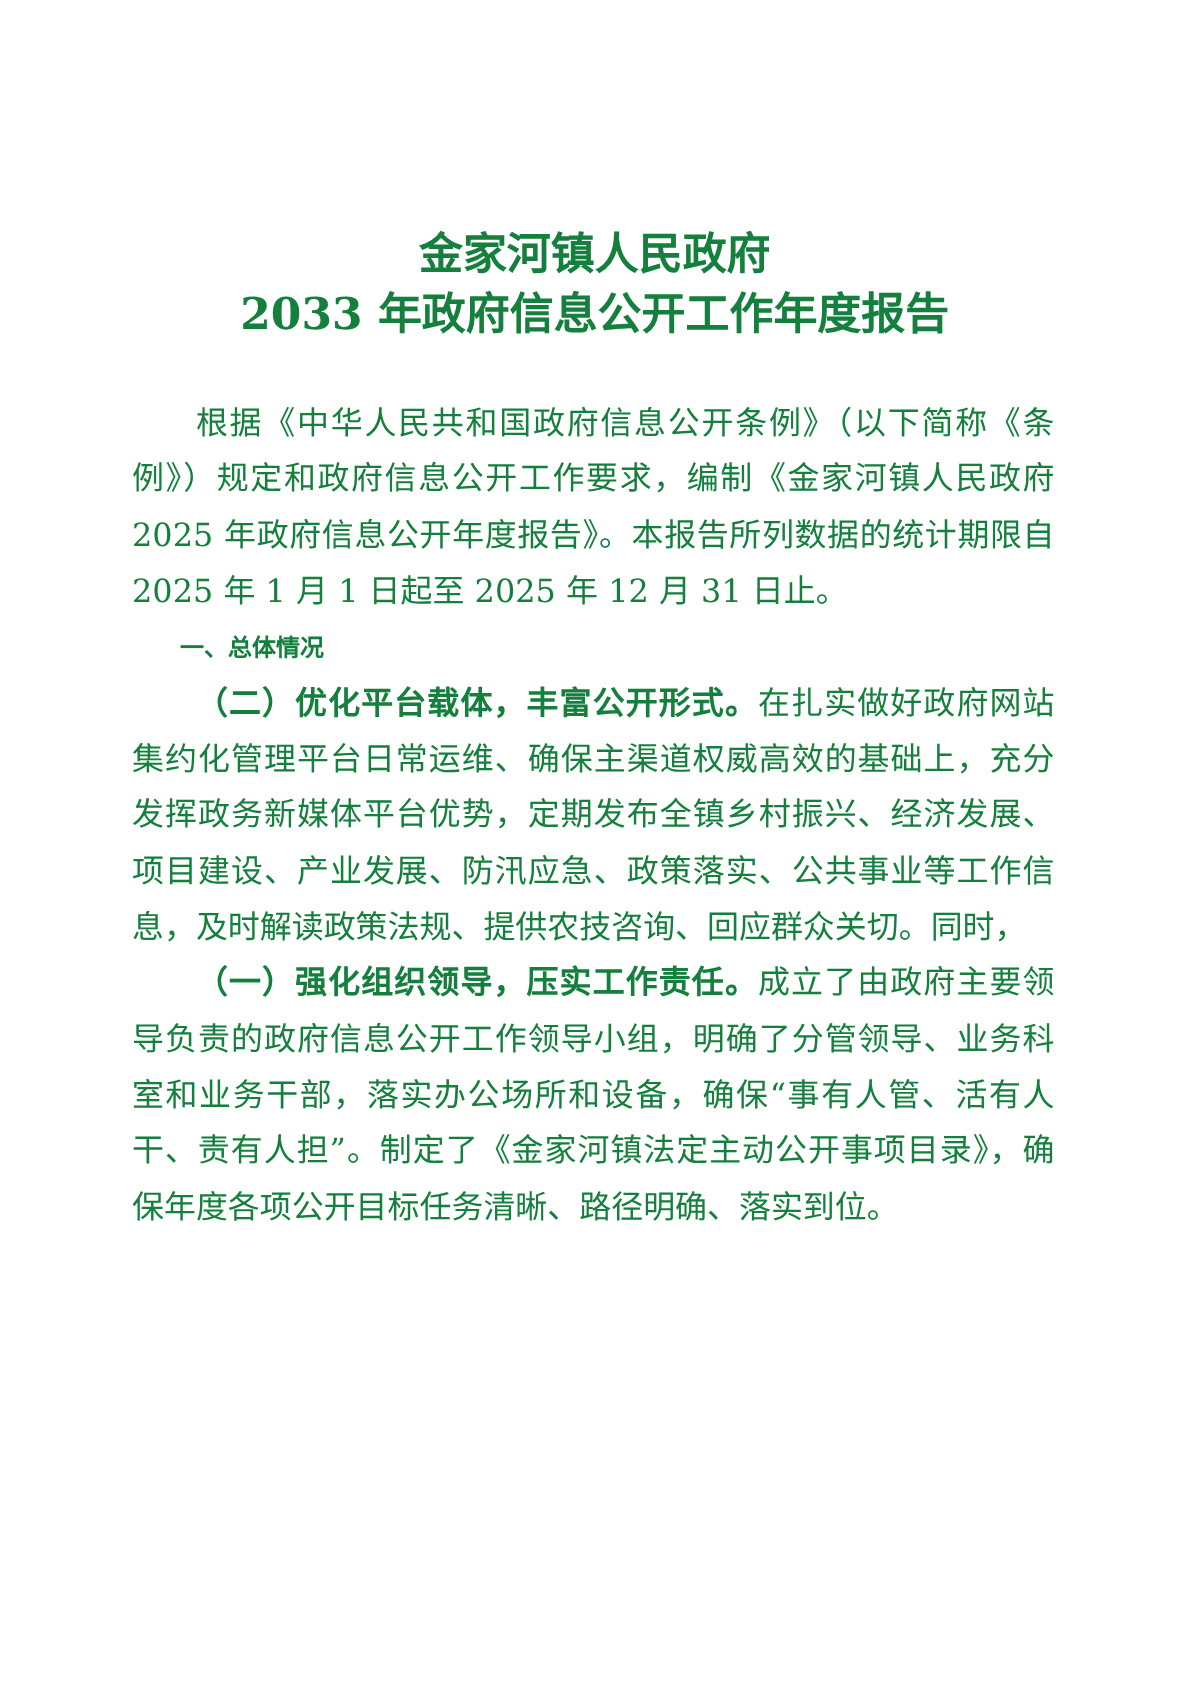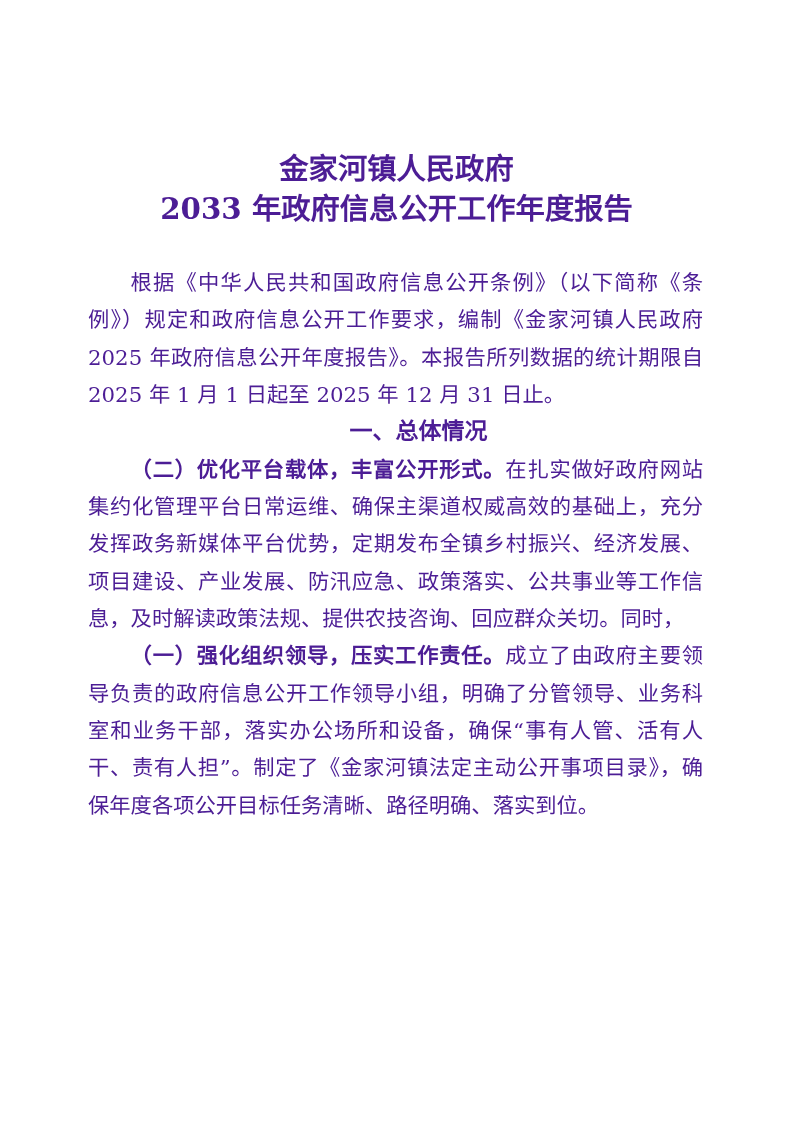--- a/index.html
+++ b/index.html
@@ -5,21 +5,21 @@
   html, body {
     margin: 0;
     padding: 0;
     background: #ffffff;
   }
   .page {
     position: relative;
     width: 793px;
     height: 816px;
     background: #ffffff;
-    color: #4c1d95;
+    color: #15803d;
     overflow: hidden;
     border-radius: 23px;
   }
   .doc-title {
     position: absolute;
     top: 149px;
     left: 0;
     width: 100%;
     margin: 0;
     text-align: center;
@@ -44,23 +44,23 @@
   }
   .para {
     margin: 0;
     text-indent: 2em;
   }
   .section-heading {
     margin: 0;
     text-indent: 2em;
     font-family: "DejaVu Sans", sans-serif;
     font-weight: 700;
-    font-size: 23px;
+    font-size: 16px;
     line-height: 37.33px;
-    text-align: center;
+    text-align: left;
   }
   .lead {
     font-weight: 700;
   }
   .page-number {
     position: absolute;
     top: 1012px;
     left: 615px;
     width: 100px;
     text-align: center;

